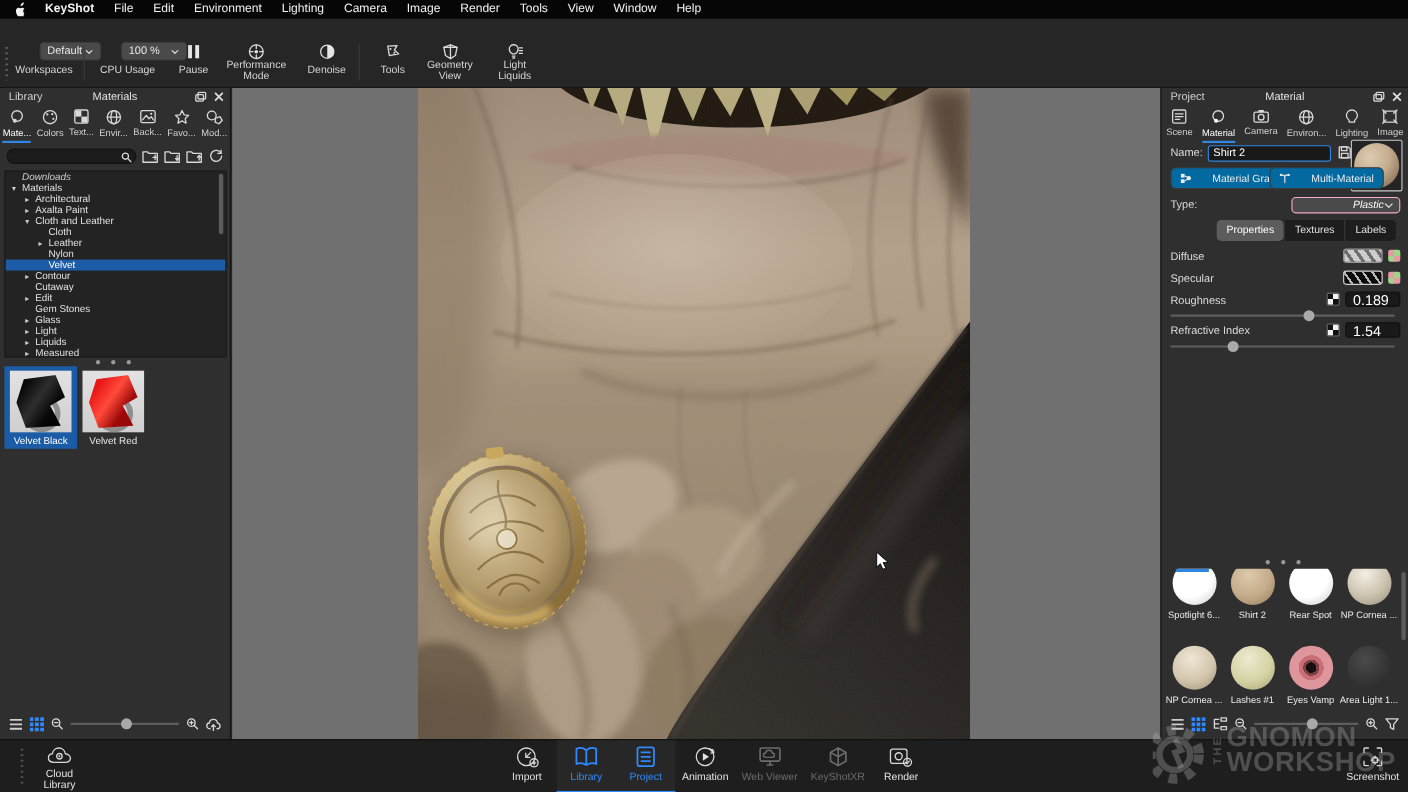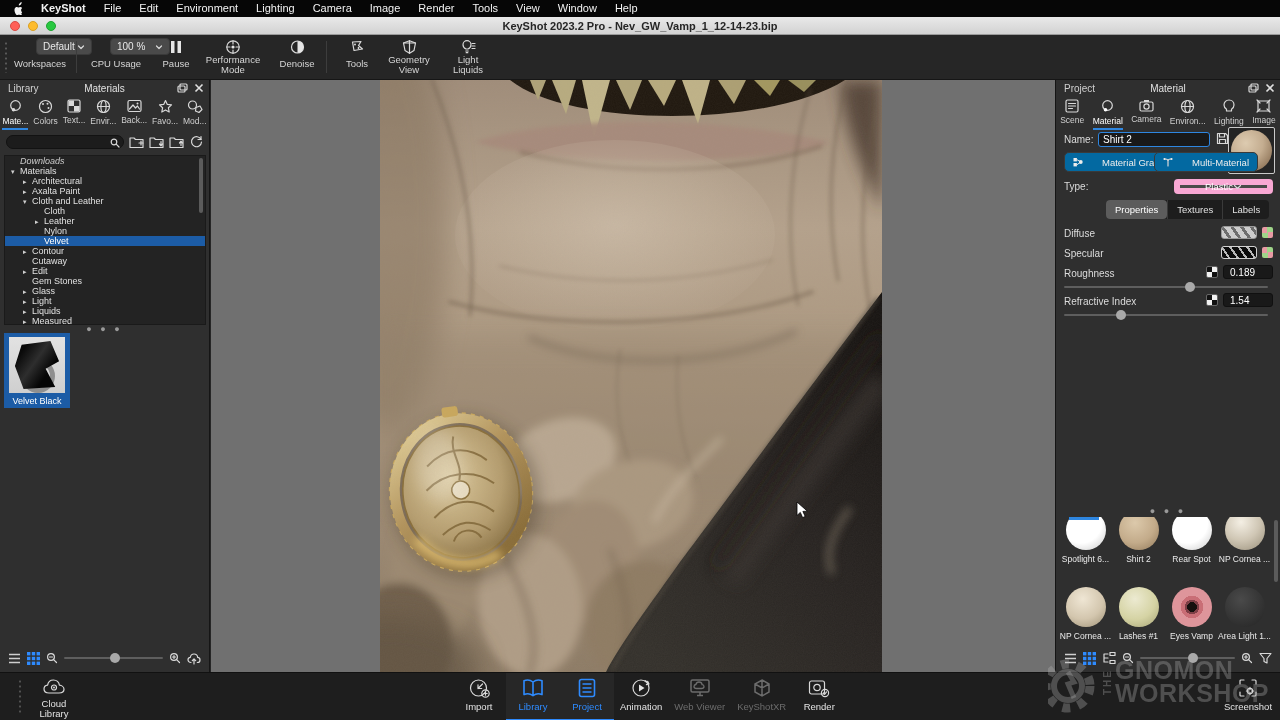--- a/index.html
+++ b/index.html
@@ -106,36 +106,36 @@
     font-family:inherit; }
   .saveicon { position:absolute; left:160px; top:52px; }
   .msphere-box { position:absolute; left:172px; top:47px; width:47px; height:47px; background:#242424;
     border:1px solid #c9c9c9; border-radius:2px; display:flex; align-items:center; justify-content:center; }
   .msphere { width:41px; height:41px; border-radius:50%;
     background:radial-gradient(circle at 36% 32%, #ddcbb0 0%, #c4ad90 45%, #93795d 80%, #6b573f 100%); }
   .gbtn { position:absolute; top:72px; height:20px; background:#0369a1; border:1px solid #3a3a3a;
     border-radius:5px; color:#ececec; font-size:9.5px; display:inline-flex; align-items:center; gap:19px;
     padding:0 8px; font-family:inherit; }
   .typedd { position:absolute; left:118px; top:99px; width:99px; height:15px; background:#4a4a4a;
-    border:6px solid #f9a8d4; border-radius:4px; color:#fff; font-size:9.5px; display:flex;
-    align-items:center; justify-content:center; padding:0 5px; }
+    border:1px solid #f9a8d4; border-radius:4px; color:#fff; font-size:9.5px; display:flex;
+    align-items:center; justify-content:flex-end; padding:0 5px;font-style:italic; }
   .subtabs { position:absolute; left:50px; top:120px; height:19px; background:#1d1d1d; border-radius:4px;
     display:flex; align-items:center; }
   .subtab { padding:0 9px; font-size:9.5px; color:#e0e0e0; height:19px; line-height:19px; }
   .subtab.active { background:#5c5c5c; border-radius:4px; color:#fff; }
   .subtab + .subtab { border-left:1px solid #3a3a3a; }
   .swatch { position:absolute; width:36px; height:13px; border-radius:3px; }
   .swatch.light { background:repeating-linear-gradient(55deg,#cdcdcd 0 5px,#6e6e6e 5px 8px); border:1px solid #9a9a9a; }
   .swatch.darkst { background:repeating-linear-gradient(55deg,#0c0c0c 0 5px,#b9b9b9 5px 7px); border:1px solid #d0d0d0; }
   .checker { position:absolute; width:11px; height:11px; border-radius:2px;
     background:conic-gradient(#9fd489 0 25%, #e89aa4 0 50%, #9fd489 0 75%, #e89aa4 0); }
   .texicon { position:absolute; width:12px; height:12px; border-radius:2px;
     background:conic-gradient(#f2f2f2 0 25%, #111 0 50%, #f2f2f2 0 75%, #111 0); border:1px solid #666; }
   .valbox { position:absolute; width:50px; height:14px; background:#191919; border:1px solid #101010;
-    border-radius:3px; color:#fff; font-size:10px; line-height:13px; padding-left:6px; }
+    border-radius:3px; color:#fff; font-size:13px; line-height:13px; padding-left:6px; }
   .pslider { position:absolute; left:8px; width:204px; height:2px; background:#5e5e5e; border-radius:1px; }
   .pslider .phandle { top:-4px; }
 
   .rthumbs { position:absolute; left:3px; top:437px; width:214px; height:128px; display:flex; flex-wrap:wrap;
     overflow:hidden; }
   .rthumb { width:53px; height:64px; text-align:center; position:relative; overflow:hidden; padding-top:6px; }
   .sph { width:40px; height:40px; border-radius:50%; margin:0 auto; }
   .rthumb.cut .sph { margin-top:-13px; }
   .cutbar { display:none; }
   .cutbar.show { display:block; position:absolute; left:10px; top:0; width:30px; height:3px; background:#2e86e0; }
@@ -192,26 +192,20 @@
         <span class="mi">Camera</span>
         <span class="mi">Image</span>
         <span class="mi">Render</span>
         <span class="mi">Tools</span>
         <span class="mi">View</span>
         <span class="mi">Window</span>
         <span class="mi">Help</span>
       </div>
   </div>
 
-  <div class="titlebar">
-    <span class="tl r"></span>
-    <span class="tl y"></span>
-    <span class="tl g"></span>
-    <div class="wtitle">KeyShot 2023.2 Pro  - Nev_GW_Vamp_1_12-14-23.bip</div>
-  </div>
 
   <div class="toolbar">
     <div class="tb-handle"></div>
 
     <div class="tbgroup" style="left:12px;width:56px">
       <button class="dd" style="width:56px">
         <span>Default</span>
         <svg width="8" height="8" viewBox="0 0 8 8">
             <path class="icstroke" d="M1.5 3l2.5 2.5L6.5 3"></path>
           </svg>
@@ -458,20 +452,27 @@
       <div class="lthumbs">
 
           <div class="lthumb selected">
             <div class="limg">
               <div class="stand"></div>
               <div class="cloth art-velvet-black"></div>
             </div>
             <div class="llabel">Velvet Black</div>
           </div>
 
+          <div class="lthumb">
+            <div class="limg">
+              <div class="stand"></div>
+              <div class="cloth art-velvet-red"></div>
+            </div>
+            <div class="llabel">Velvet Red</div>
+          </div>
         </div>
 
       <div class="pbottom">
         <svg width="13" height="11" viewBox="0 0 13 11">
           <path stroke="#cfcfcf" stroke-width="1.6" d="M1 1.5 h11 M1 5.5 h11 M1 9.5 h11"></path>
           </svg>
         <svg width="13" height="13" viewBox="0 0 13 13">
           <g fill="#2e8bff">
               <rect x="0" y="0" width="3.4" height="3.4"></rect>
               <rect x="4.8" y="0" width="3.4" height="3.4"></rect>

